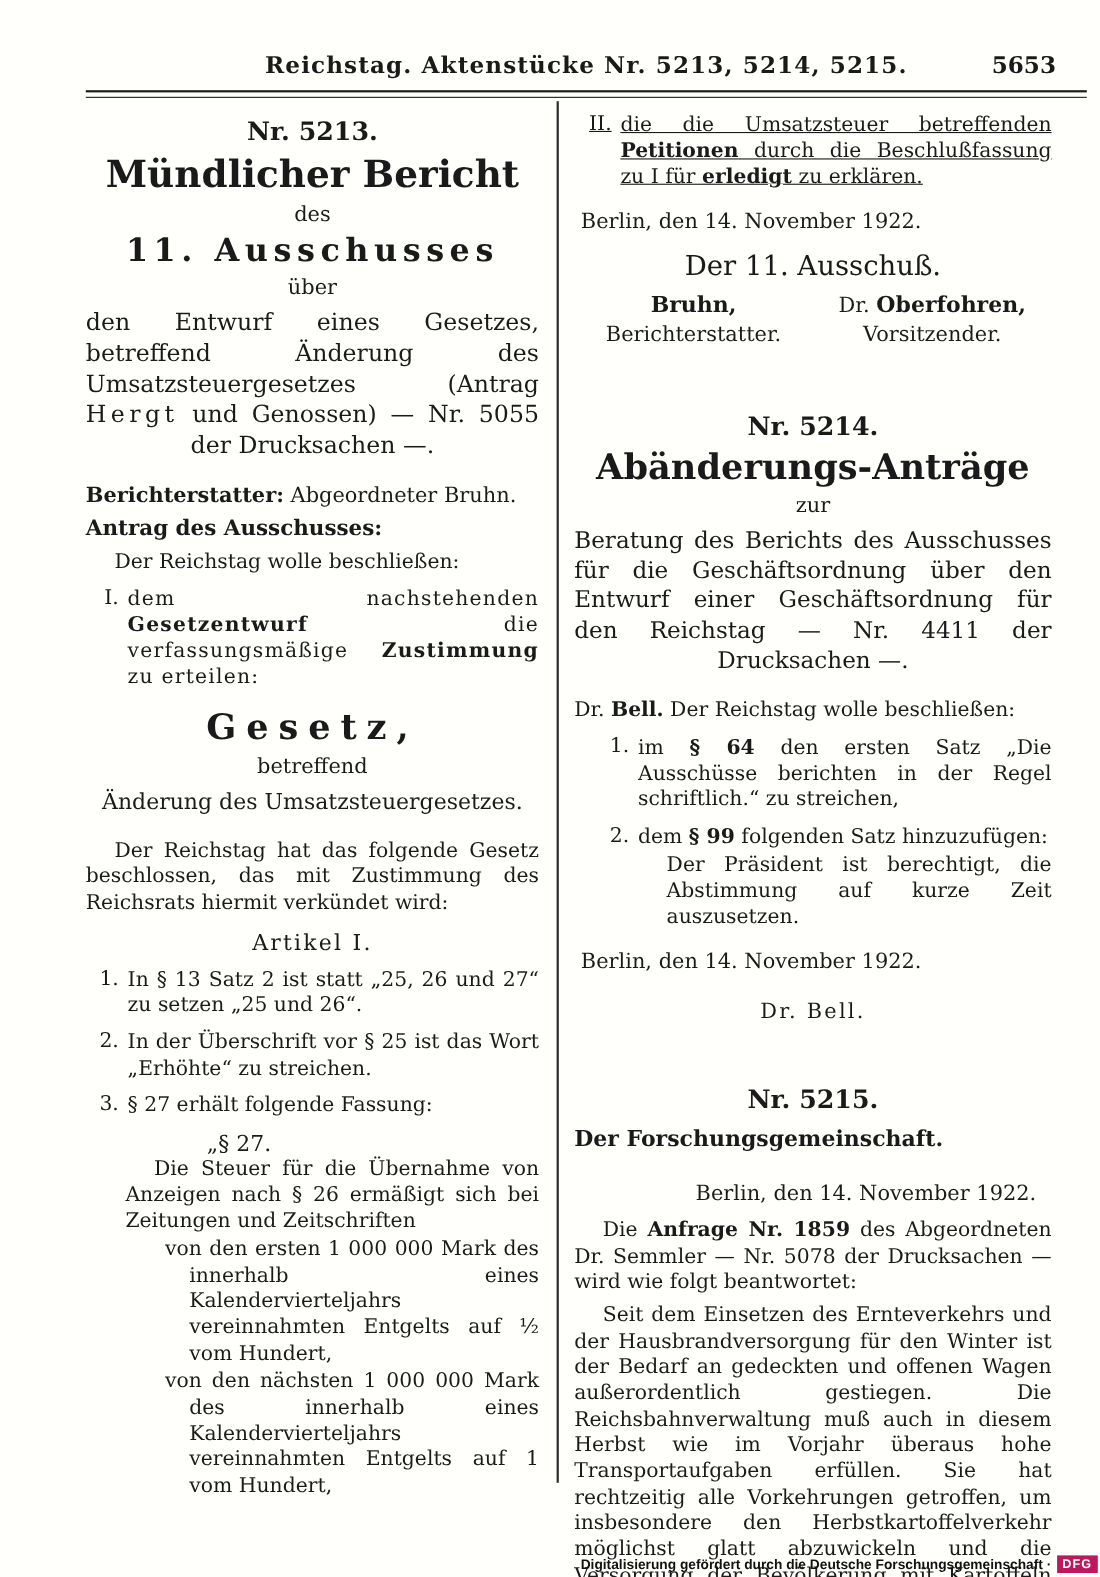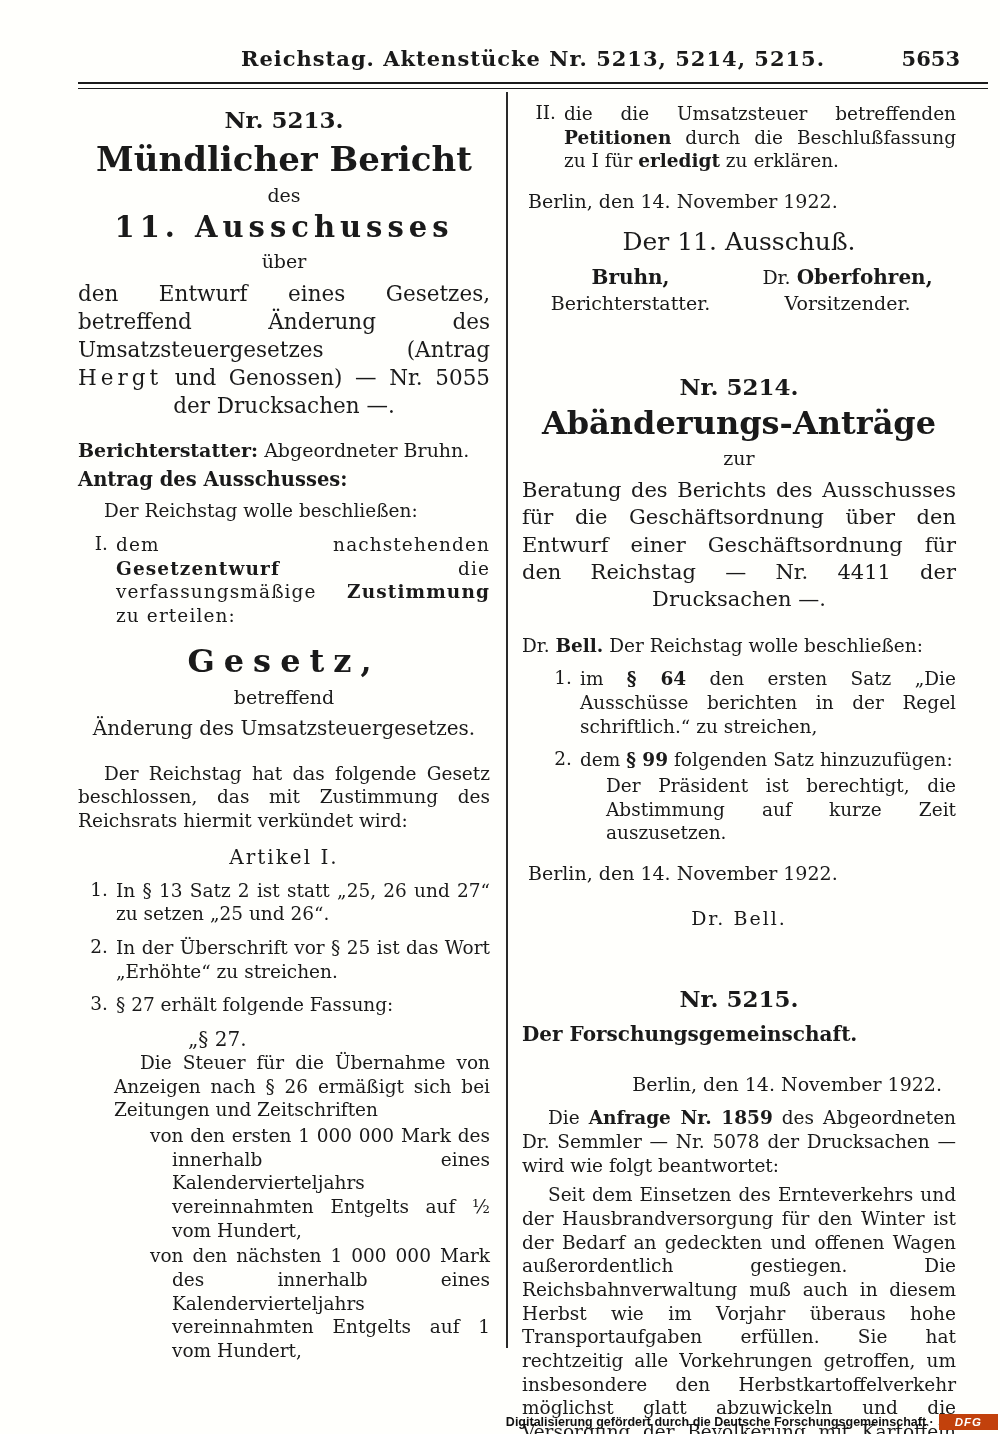--- a/index.html
+++ b/index.html
@@ -56,22 +56,22 @@
   .gap-lg { height:46px; }
   .subpara { margin-top:2px; padding-left:26px; text-indent:0; }
   .sig-center { font-size:19px; letter-spacing:2px; margin-top:22px;text-align:center; }
 
   
   .scanfoot {
     position:absolute; right:2px; bottom:4px; display:flex; align-items:center; gap:5px;
     font-family:"Liberation Sans","DejaVu Sans",sans-serif; font-size:12.5px; font-weight:bold; color:#111;
   }
   .dfg-badge {
-    display:inline-block; background:#c2410c; color:#fff; font-size:11.5px; font-weight:bold;
-    padding:2px 16px; letter-spacing:1px; font-style:italic;
+    display:inline-block; background:#be185d; color:#fff; font-size:11.5px; font-weight:bold;
+    padding:2px 5px; letter-spacing:1px; 
   }
 </style>
 </head>
 <body>
 
 <div class="page">
 
   <div class="pagehead">
     <div class="pagehead-inner">
       <span class="head-center">Reichstag. Aktenstücke Nr. 5213, 5214, 5215.</span>
@@ -125,21 +125,21 @@
         <p class="fl-indent">Die Steuer für die Übernahme von Anzeigen nach § 26 ermäßigt sich bei Zeitungen und Zeitschriften</p>
         <div class="tariff">von den ersten 1 000 000 Mark des innerhalb eines Kalendervierteljahrs vereinnahmten Entgelts auf ½ vom Hundert,</div>
         <div class="tariff">von den nächsten 1 000 000 Mark des innerhalb eines Kalendervierteljahrs vereinnahmten Entgelts auf 1 vom Hundert,</div>
 
       </div>
 
     </div>
 
     <div class="col right">
 
-      <div class="li" style="margin-top:6px;">
+      <div class="li" style="margin-top:6px;text-decoration:underline;">
         <span class="num wide">II.</span>
         <div class="li-body"><span>die die Umsatzsteuer betreffenden </span><b>Petitionen</b><span> durch die Beschlußfassung zu I für </span><b>erledigt</b><span> zu erklären.</span></div>
       </div>
 
       <p class="dateline">Berlin, den 14. November 1922.</p>
       <div class="center committee-sig">Der 11. Ausschuß.</div>
       <div class="sigrow">
         <div class="sig">
           <div><b>Bruhn,</b></div>
           <div>Berichterstatter.</div>

